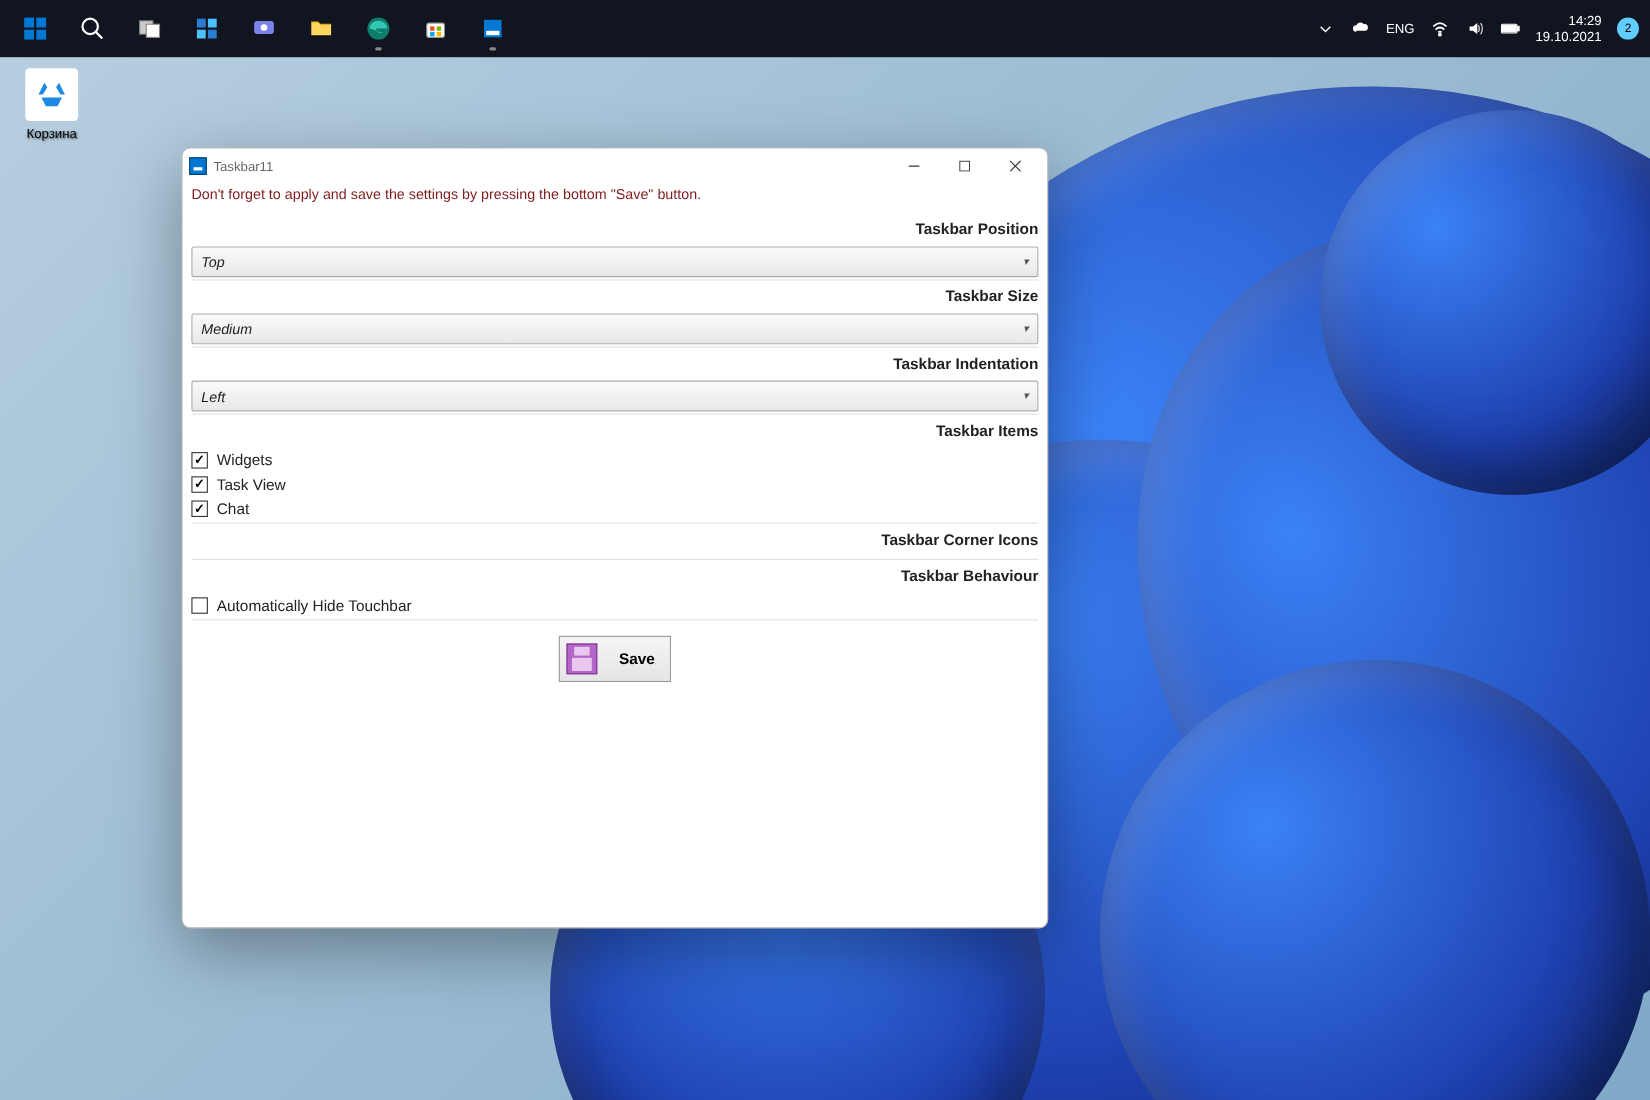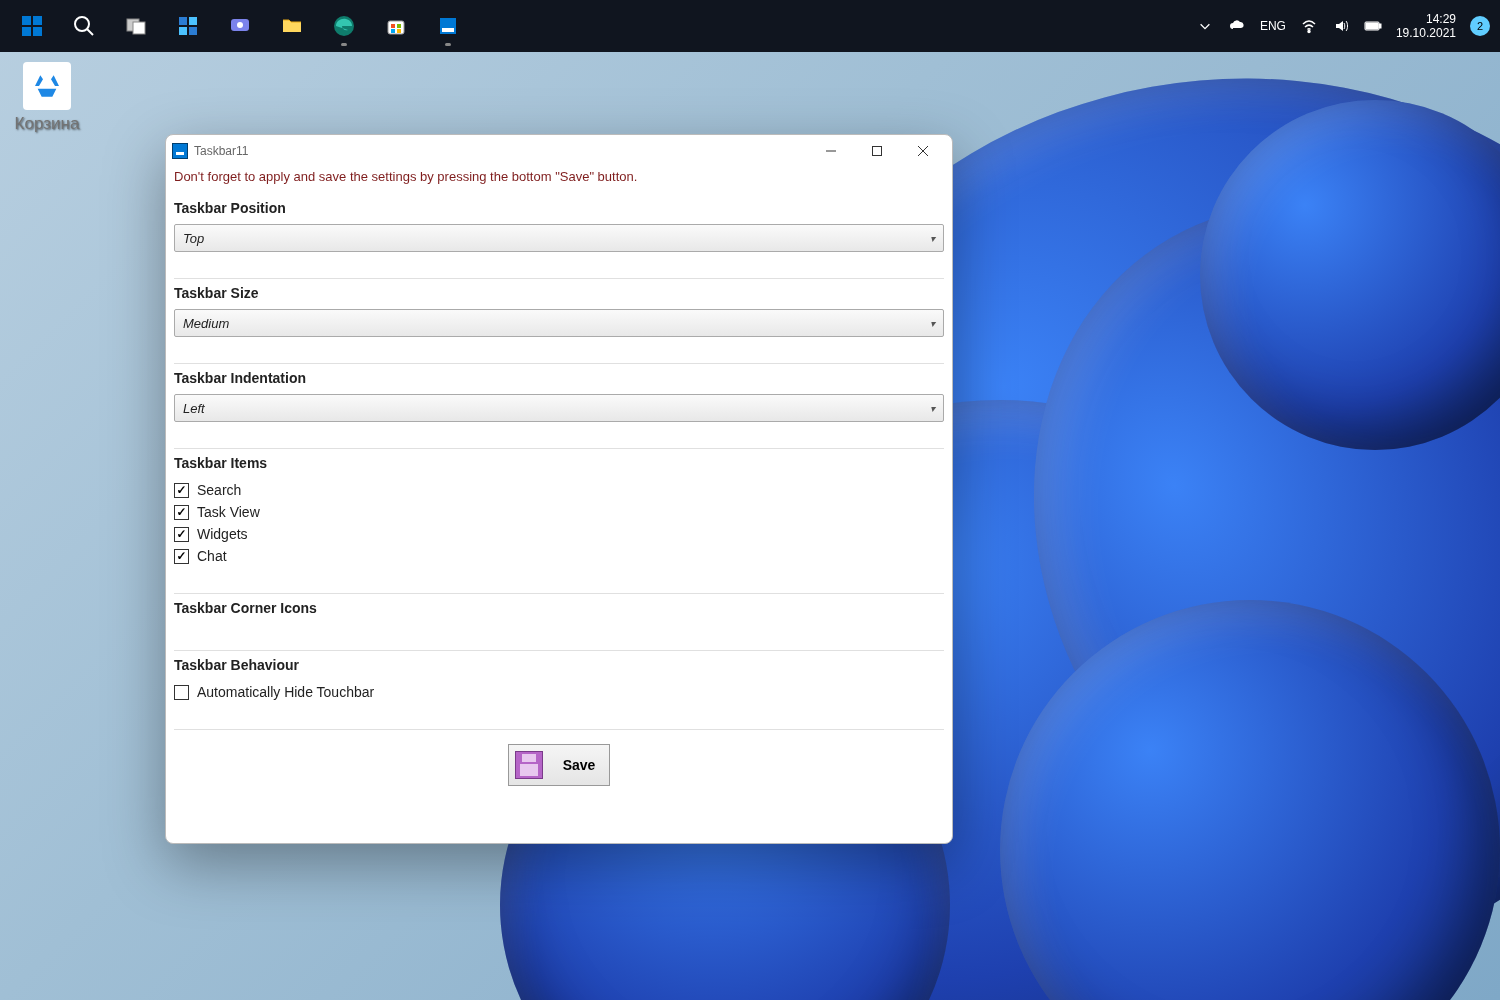--- a/index.html
+++ b/index.html
@@ -42,39 +42,39 @@
   border-radius: 50%; font-size: 11px; display: flex; align-items: center; justify-content: center;
 }
 .lang { font-size: 12px; }
 .tray-icon { width: 18px; height: 18px; display: flex; align-items: center; justify-content: center; }
 .active-underline { position: relative; }
 .active-underline::after { content:''; position:absolute; bottom:2px; left:50%; transform:translateX(-50%); width:6px; height:3px; background:#888; border-radius:2px; }
 
 
 .desktop-icon { position: absolute; top: 62px; left: 12px; width: 70px; text-align: center; cursor: pointer; z-index: 1; }
 .desktop-icon .ic { width: 48px; height: 48px; margin: 0 auto; background: #fff; border-radius: 4px; display: flex; align-items: center; justify-content: center; }
-.desktop-icon .lbl { color: #737373; font-size: 17px; margin-top: 4px; text-shadow: 1px 1px 2px rgba(0,0,0,0.6); }
+.desktop-icon .lbl { color: #000000; font-size: 12px; margin-top: 4px; text-shadow: 1px 1px 2px rgba(0,0,0,0.6); }
 
 
 .window {
   position: absolute; top: 134px; left: 165px; width: 788px; height: 710px;
   background: #fff; border: 1px solid #bbb; border-radius: 8px;
   box-shadow: 0 20px 60px rgba(0,0,0,0.35); z-index: 5;
   display: flex; flex-direction: column; overflow: hidden;
   font-size: 14px; color: #222;
 }
 .titlebar { height: 32px; display: flex; align-items: center; padding: 0 6px; }
 .titlebar .app-icon { width: 16px; height: 16px; background: #0078d4; border: 1px solid #003e6e; margin-right: 6px; display:flex; align-items:center; justify-content:center; }
 .titlebar .title { font-size: 12px; color: #666; }
 .win-controls { margin-left: auto; display: flex; }
 .win-btn { width: 46px; height: 30px; display: flex; align-items: center; justify-content: center; cursor: pointer; color: #555; }
 
 .content { padding: 0 8px 8px 8px; flex: 1; overflow-y: auto; }
 .hint { font-size: 13px; color: #7f1d1d; padding: 2px 0 10px 0; }
-.section { border-bottom: 1px solid #e0e0e0; padding: 6px 0 26px 0; }
+.section { border-bottom: 1px solid #e0e0e0; padding: 6px 0 2px 0; text-align: right; }
 .section:last-of-type { border-bottom: none; }
 .section-title { font-weight: 600; font-size: 14px; margin-bottom: 8px; }
 
 .dropdown {
   width: 100%; height: 28px; background: linear-gradient(#fafafa,#e8e8e8);
   border: 1px solid #aaa; border-radius: 2px; padding: 0 8px;
   display: flex; align-items: center; justify-content: space-between;
   cursor: pointer; font-size: 13px; font-style: italic;
 }
 .dropdown .chev { font-size: 10px; color: #555; }
@@ -277,32 +277,28 @@
         <span>Left</span>
         <span class="chev">▾</span>
       </div>
     </div>
 
     <div class="section">
       <div class="section-title">Taskbar Items</div>
       <div id="items-list">
           <div class="check-row">
             <div class="checkbox checked"></div>
-            <span>Search</span>
+            <span>Widgets</span>
           </div>
           <div class="check-row">
             <div class="checkbox checked"></div>
             <span>Task View</span>
           </div>
           <div class="check-row">
             <div class="checkbox checked"></div>
-            <span>Widgets</span>
-          </div>
-          <div class="check-row">
-            <div class="checkbox checked"></div>
             <span>Chat</span>
           </div>
         </div>
     </div>
 
     <div class="section">
       <div class="section-title">Taskbar Corner Icons</div>
     </div>
 
     <div class="section">

